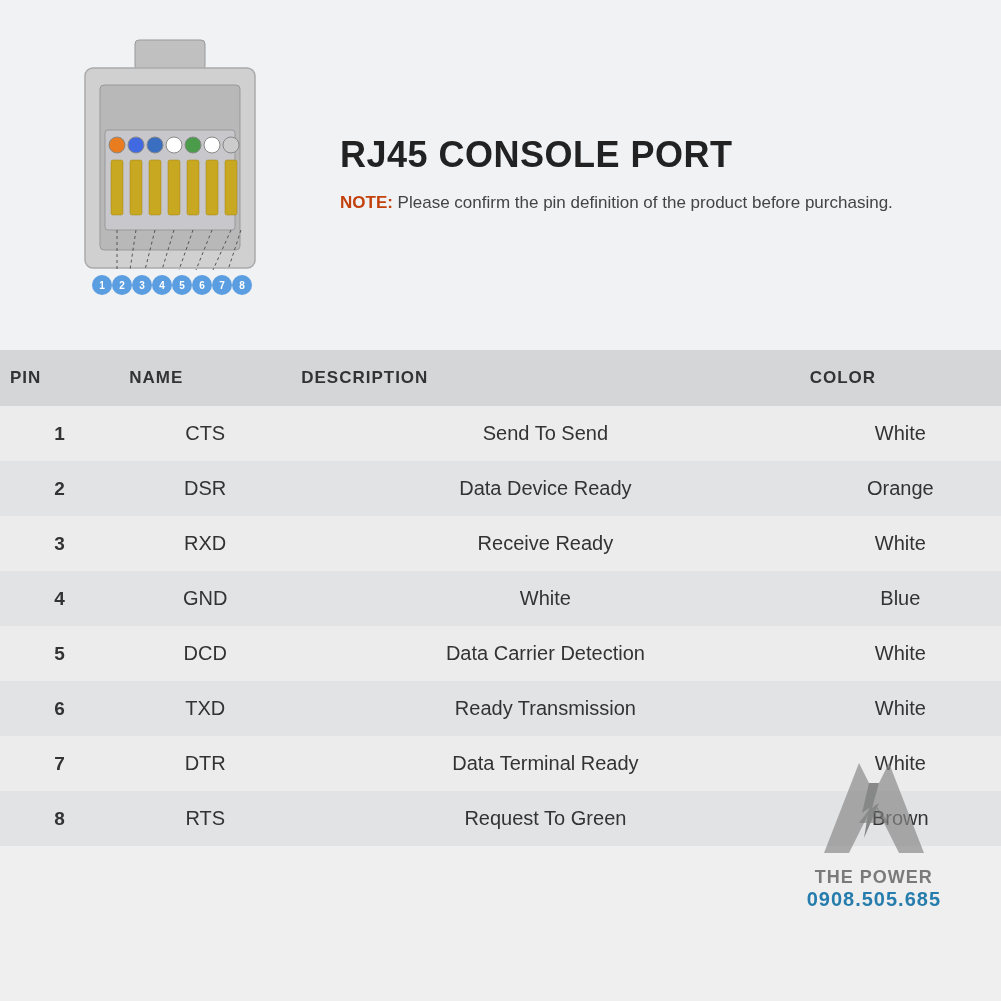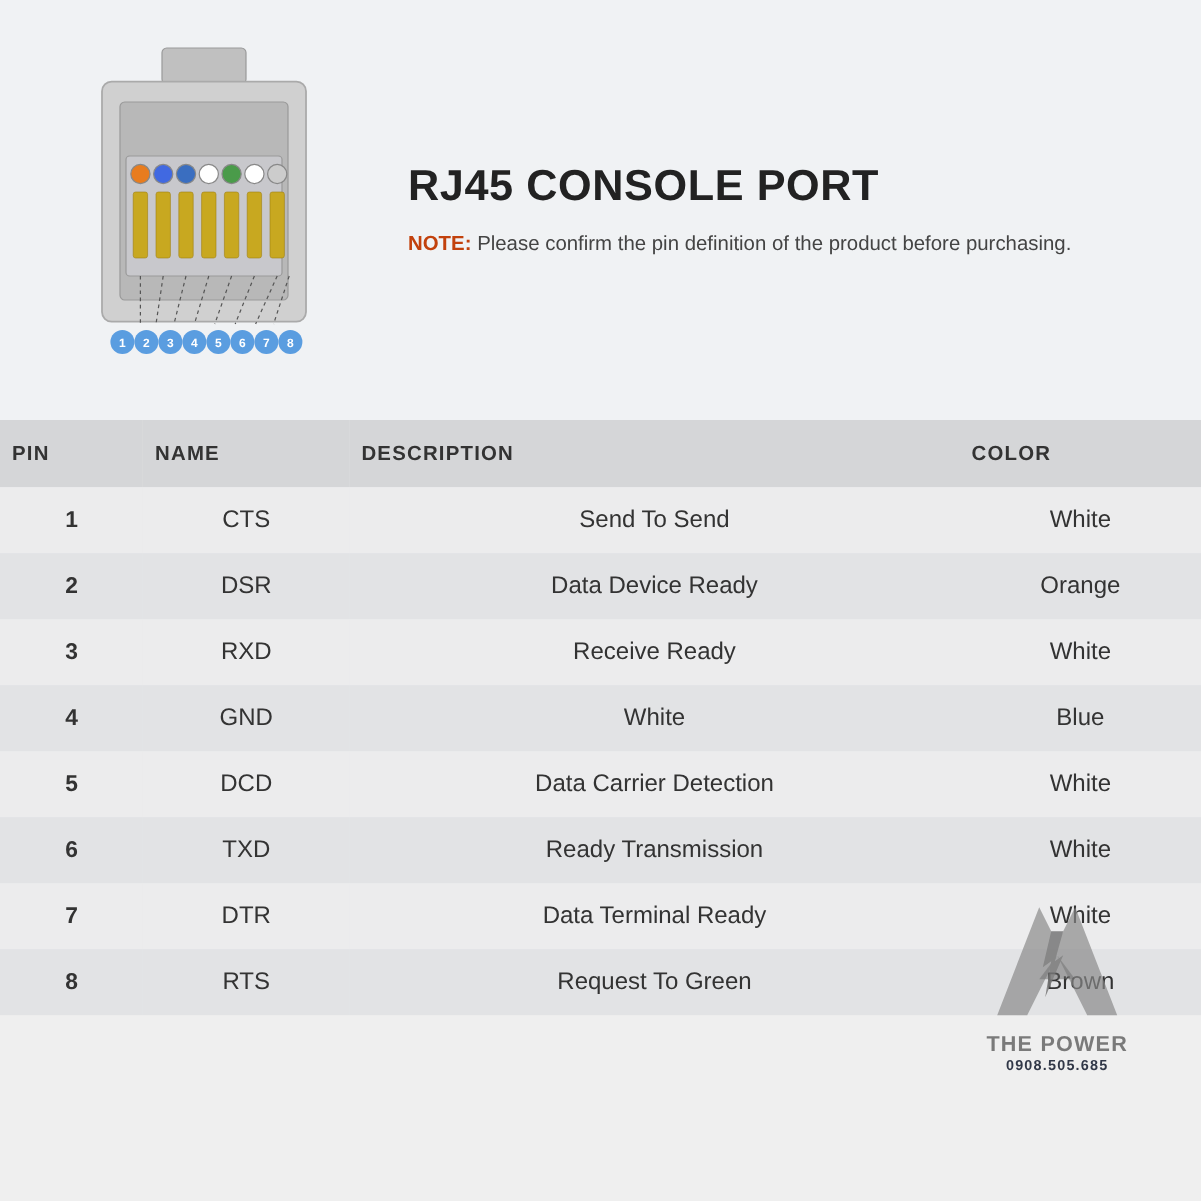--- a/index.html
+++ b/index.html
@@ -111,21 +111,21 @@
     }
 
     tbody td:first-child {
       font-weight: 700;
       font-size: 19px;
     }
 
     
     .watermark {
       position: absolute;
-      bottom: 106px;
+      bottom: 90px;
       right: 60px;
       opacity: 0.85;
       pointer-events: none;
     }
 
     .watermark-logo {
       display: flex;
       flex-direction: column;
       align-items: center;
     }
@@ -137,22 +137,22 @@
 
     .watermark-text {
       color: #666;
       font-size: 18px;
       font-weight: 700;
       letter-spacing: 1px;
       margin-top: 4px;
     }
 
     .watermark-phone {
-      color: #0f172a;
-      font-size: 12px;
+      color: #0369a1;
+      font-size: 20px;
       font-weight: 700;
       letter-spacing: 1px;
     }
 
     .relative-container {
       position: relative;
       flex: 1;
     }
   </style>
 </head>

